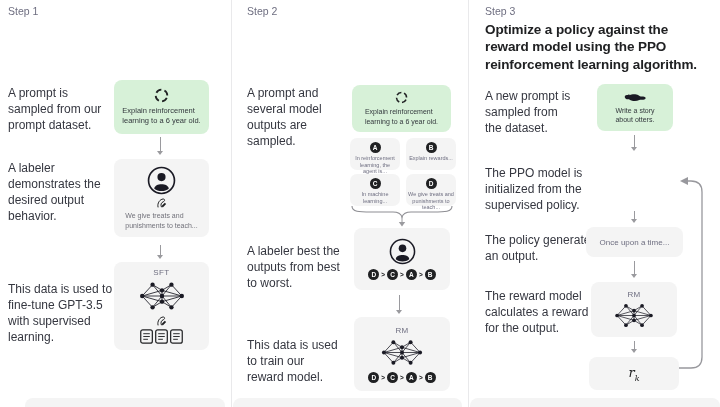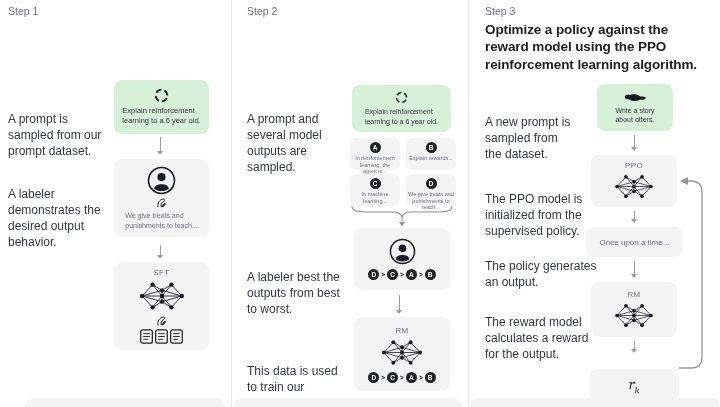--- a/index.html
+++ b/index.html
@@ -3,21 +3,21 @@
 <meta charset="utf-8">
 <style>
   html,body{margin:0;padding:0;background:#fff;}
   .root{position:relative;width:720px;height:407px;background:#ffffff;
         font-family:"Liberation Sans",sans-serif;overflow:hidden;color:#353740;}
   .col{position:absolute;top:0;height:324px;}
   .divider{position:absolute;top:0;width:1px;height:407px;background:#e9e9eb;}
   .step-label{position:absolute;font-size:10.5px;color:#6e6e80;white-space:pre;}
   .title{position:absolute;font-size:13.5px;font-weight:700;color:#202123;
          line-height:1.28;letter-spacing:-0.1px;white-space:pre;}
-  .body{position:absolute;font-size:12px;color:#353740;line-height:1.34;white-space:pre;margin-top:26px;}
+  .body{position:absolute;font-size:12px;color:#353740;line-height:1.34;white-space:pre;}
   .box{position:absolute;border-radius:8px;display:flex;flex-direction:column;
        align-items:center;justify-content:center;text-align:left;}
   .green{background:#d7f1d8;}
   .gray{background:#f4f4f4;}
   .boxtext{font-size:7.5px;line-height:1.3;color:#33383d;white-space:pre;margin-top:3px;}
   .caption{font-size:7px;line-height:1.3;color:#71717a;white-space:pre;margin-top:2px;}
   .model-label{font-size:8px;color:#6e6e80;letter-spacing:0.4px;margin-bottom:2px;}
   .once-text{font-size:8px;color:#6e6e80;}
   .arrow-down{position:absolute;width:9px;}
   .arrow-down::before{content:"";position:absolute;left:4px;top:0;bottom:4px;width:1px;background:#9a9a9e;}
@@ -107,20 +107,24 @@
         </svg>
       <svg viewBox="0 0 18 18" style="width:12px;height:12px;margin-top:2px">
           <use href="#icon-pen"></use>
         </svg>
       <div class="caption">We give treats and
 punishments to teach...</div>
     </div>
 
     <div class="arrow-down" style="left:156px;top:245px;height:14px"></div>
 
+    <div class="body" style="left:8px;top:281px">This data is used to
+fine-tune GPT-3.5
+with supervised
+learning.</div>
     <div class="box gray" style="left:114px;top:262px;width:95px;height:88px">
       <div class="model-label">SFT</div>
       <svg viewBox="0 0 48 36" style="width:46px;height:34px">
           <use href="#icon-net"></use>
         </svg>
       <svg viewBox="0 0 18 18" style="width:12px;height:12px;margin-top:2px">
           <use href="#icon-pen"></use>
         </svg>
       <svg viewBox="0 0 46 16" style="width:43px;height:15px;margin-top:2px">
         <use href="#icon-doc" x="0"></use>
@@ -230,26 +234,20 @@
         </svg>
       <div class="boxtext" style="font-size:7px">Write a story
 about otters.</div>
     </div>
 
     <div class="arrow-down" style="left:161px;top:135px;height:16px"></div>
 
     <div class="body" style="left:16px;top:165px">The PPO model is
 initialized from the
 supervised policy.</div>
-    <div class="box gray" style="left:122px;top:155px;width:86px;height:52px">
-      <div class="model-label">PPO</div>
-      <svg viewBox="0 0 48 36" style="width:40px;height:29px">
-          <use href="#icon-net"></use>
-        </svg>
-    </div>
 
     <div class="arrow-down" style="left:161px;top:211px;height:12px"></div>
 
     <div class="body" style="left:16px;top:232px">The policy generates
 an output.</div>
     <div class="box gray" style="left:117px;top:227px;width:97px;height:30px">
       <div class="once-text">Once upon a time...</div>
     </div>
 
     <div class="arrow-down" style="left:161px;top:261px;height:17px"></div>
@@ -259,21 +257,21 @@
 for the output.</div>
     <div class="box gray" style="left:122px;top:282px;width:86px;height:55px">
       <div class="model-label">RM</div>
       <svg viewBox="0 0 48 36" style="width:40px;height:29px">
           <use href="#icon-net"></use>
         </svg>
     </div>
 
     <div class="arrow-down" style="left:161px;top:341px;height:12px"></div>
 
-    <div class="box gray" style="left:120px;top:369px;width:90px;height:33px">
+    <div class="box gray" style="left:120px;top:357px;width:90px;height:33px">
       <span class="reward-value"><span>r</span><span class="reward-sub">k</span></span>
     </div>
 
     <svg style="position:absolute;left:0;top:0" width="251" height="407" viewBox="0 0 251 407">
       <path d="M210,368 H222 Q233,368 233,357 V192 Q233,181 222,181 H218" stroke="#98989d" stroke-width="1.3" fill="none"></path>
       <path d="M211,181 L219,177 L219,185 Z" fill="#98989d"></path>
     </svg>
   </div>
 
   <div class="strip" style="left:25px;width:200px"></div>

